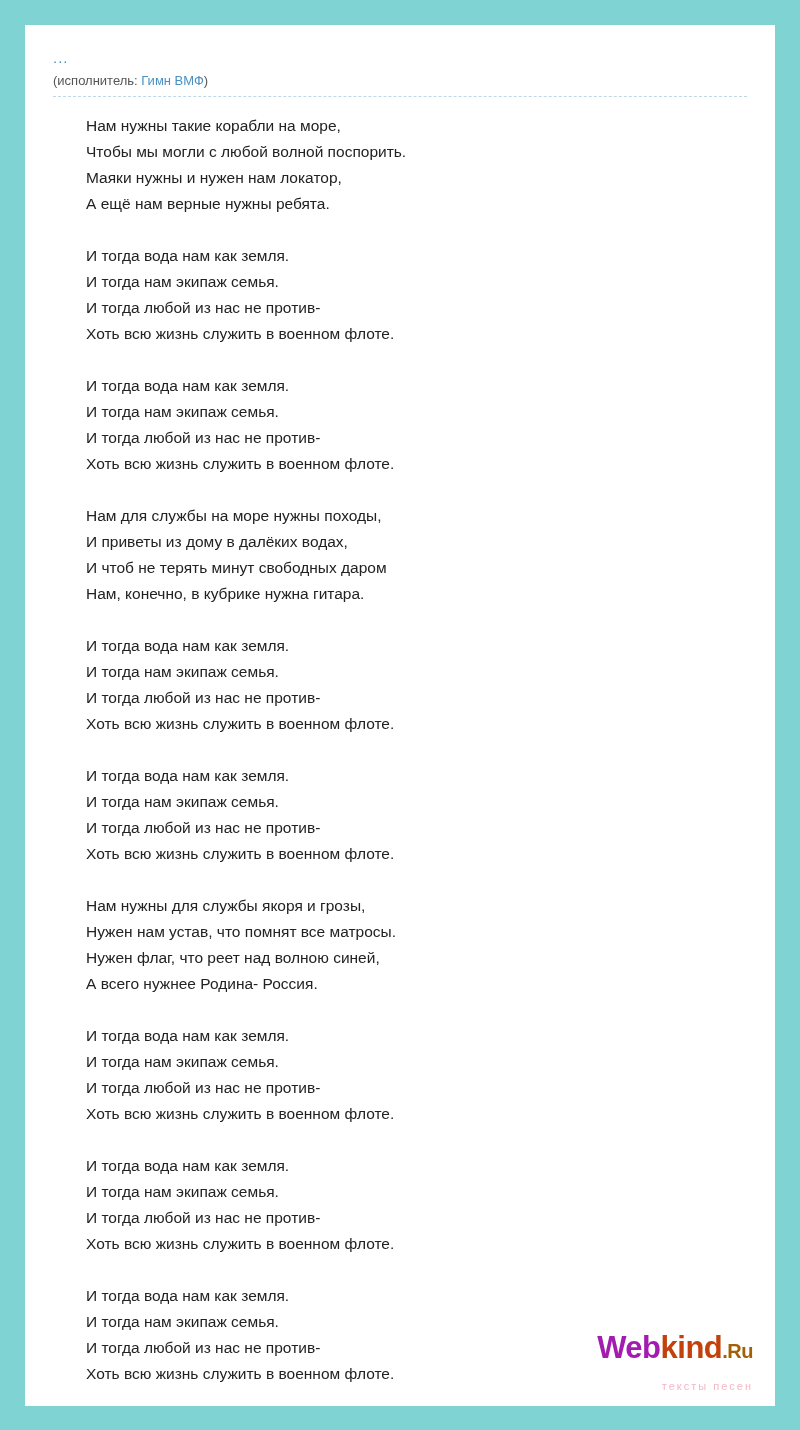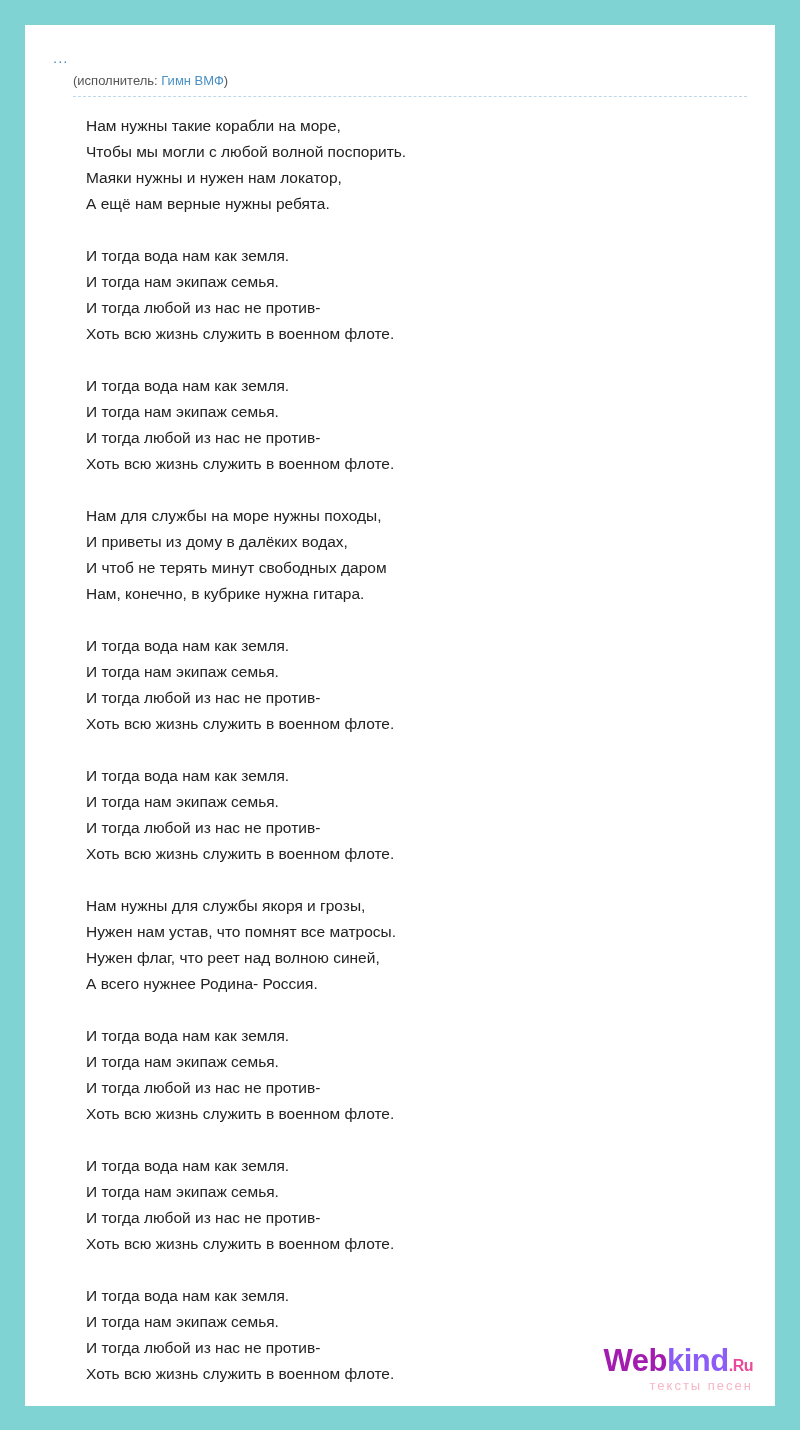--- a/index.html
+++ b/index.html
@@ -33,21 +33,20 @@
     height: 16px;
     margin: 0 0 6px 0;
     font-weight: normal;
   }
   .artist-line {
     font-size: 13px;
     color: #555555;
     padding-bottom: 8px;
     border-bottom: 1px dashed #bfd8e8;
     margin-bottom: 14px;
-    margin-left: 20px;
   }
   .artist-line .label {
     color: #555;
   }
   .artist-link {
     color: #4a90c4;
     text-decoration: none;
   }
   .lyrics {
     font-size: 15.5px;
@@ -67,30 +66,30 @@
   }
   .logo-main {
     font-size: 31px;
     font-weight: bold;
     letter-spacing: -0.5px;
   }
   .logo-web {
     color: #a21caf;
   }
   .logo-kind {
-    color: #8b5cf6;
+    color: #c2410c;
   }
   .logo-ru {
-    color: #ec4899;
-    font-size: 16px;
+    color: #a16207;
+    font-size: 20px;
     font-weight: bold;
   }
   .logo-sub {
-    margin-top: 3px;
-    font-size: 13px;
+    margin-top: 18px;
+    font-size: 11px;
     color: #f7b6c6;
     letter-spacing: 2px;
   }
 </style>
 </head>
 <body>
 
 <div class="page">
   <div class="inner">
 

